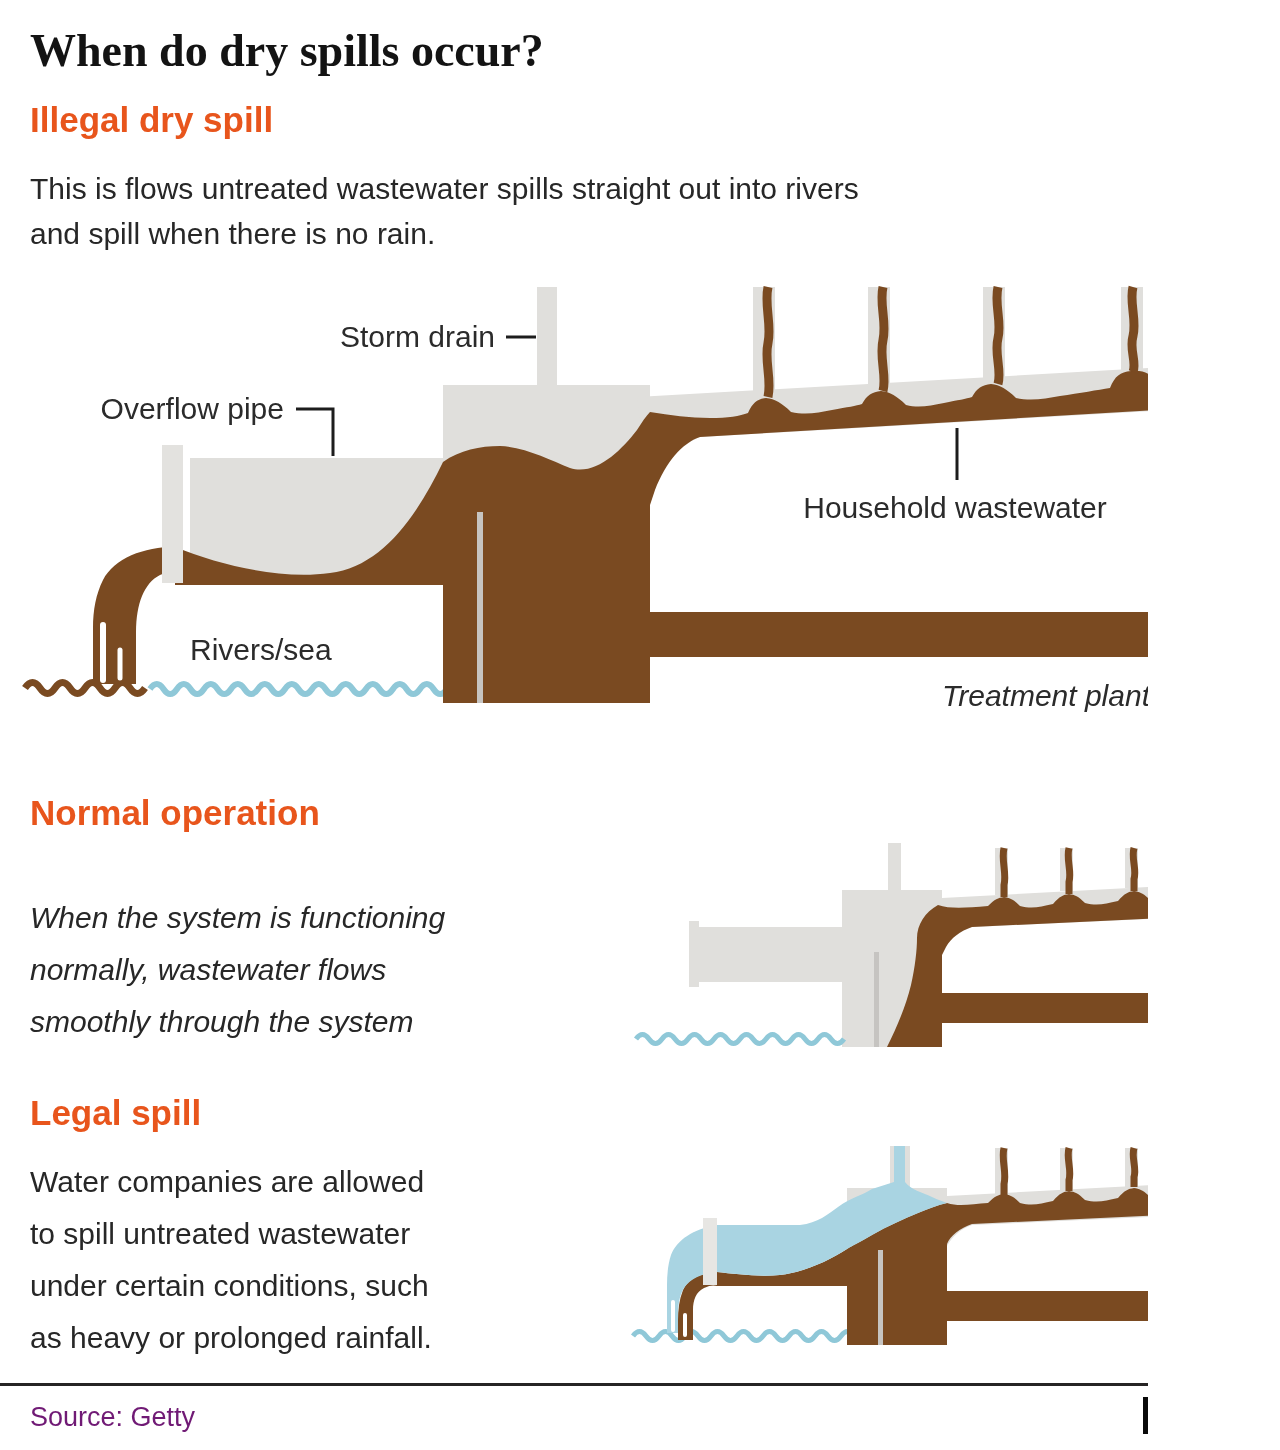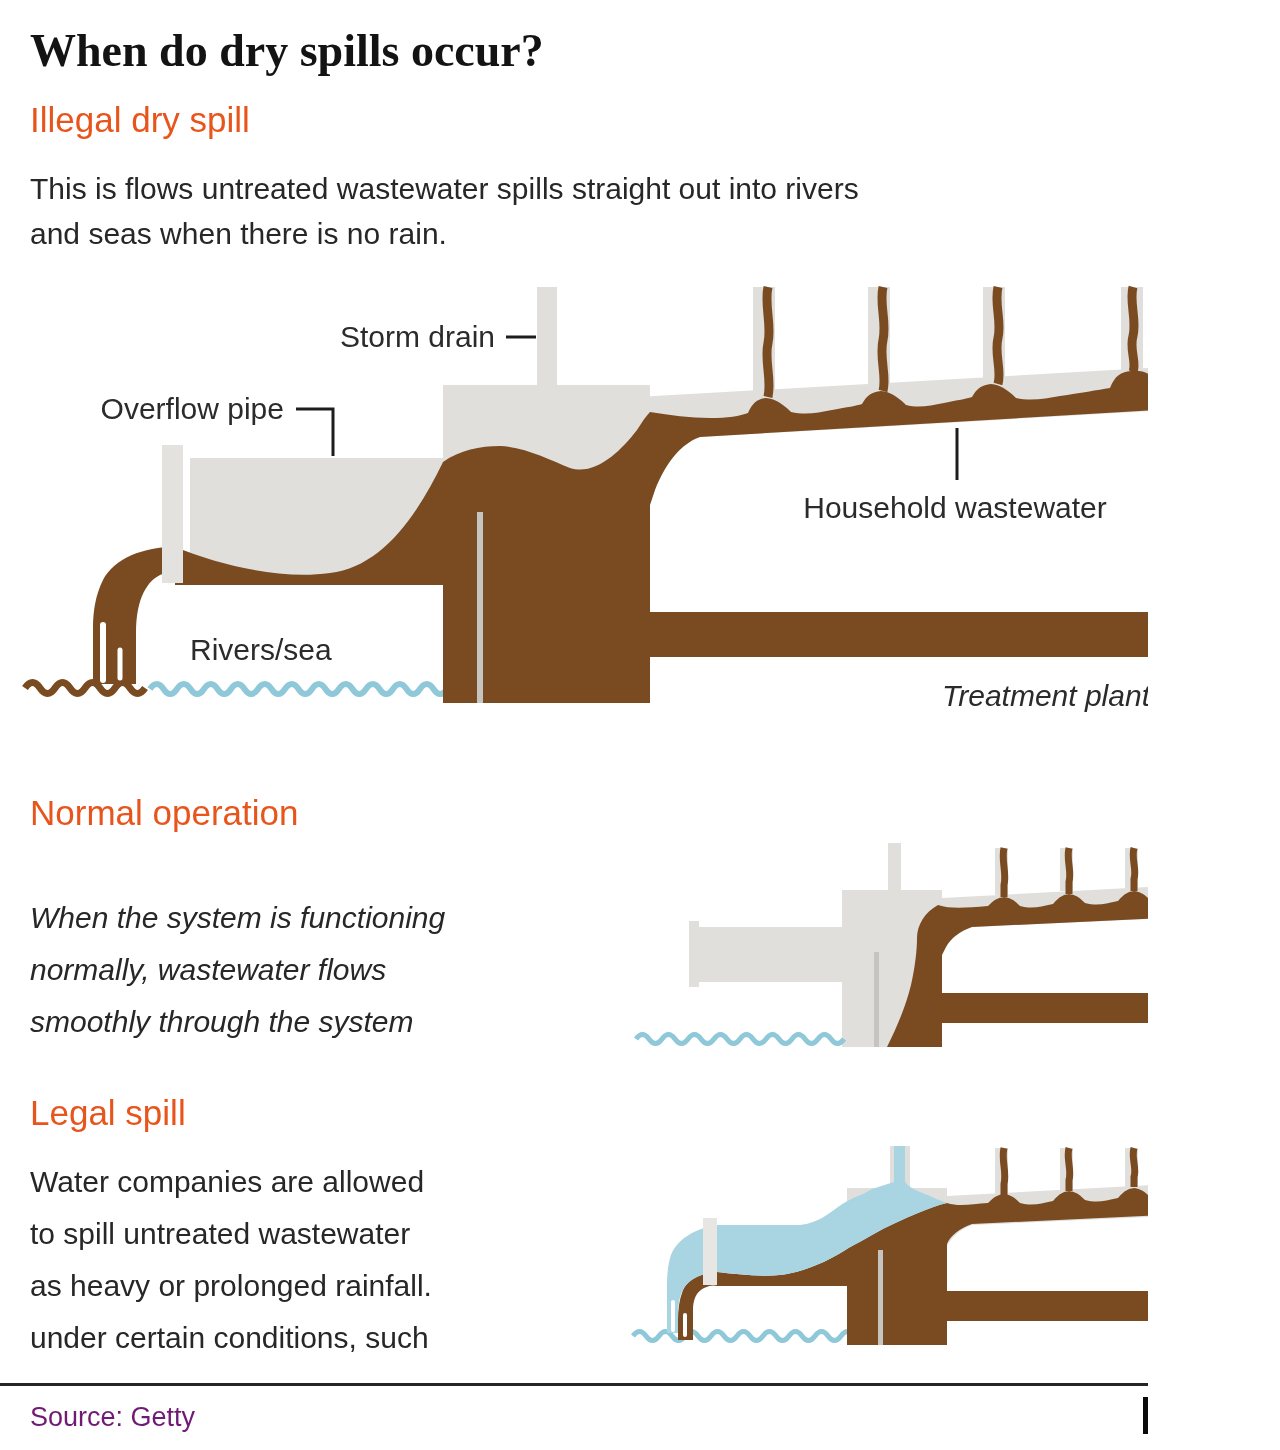--- a/index.html
+++ b/index.html
@@ -1,20 +1,20 @@
 <!DOCTYPE html>
 <html><head>
 <meta charset="utf-8">
 <style>
   html,body{margin:0;padding:0;background:#ffffff;}
   .page{position:relative;width:1148px;height:1450px;background:#ffffff;overflow:hidden;
         font-family:"Liberation Sans", sans-serif;}
   .title{position:absolute;left:30px;top:24px;font-family:"Liberation Serif", serif;
          font-weight:bold;font-size:46px;color:#131313;letter-spacing:0px;}
-  .sec-heading{position:absolute;left:30px;font-weight:normal;font-size:35px;color:#e8551c;}
+  .sec-heading{position:absolute;left:30px;font-weight:bold;font-size:35px;color:#e8551c;}
   .body-text{position:absolute;left:30px;font-size:30px;color:#272727;}
   .body-text div{height:45px;line-height:45px;white-space:nowrap;}
   .side-text div{height:52px;line-height:52px;white-space:nowrap;}
   .dia{position:absolute;}
   svg text{font-family:"Liberation Sans", sans-serif;font-size:30px;fill:#2b2b2b;}
   .footer-rule{position:absolute;left:0;top:1383px;width:1280px;height:3px;background:#26242t;background:#262424;}
   .source{position:absolute;left:30px;top:1402px;font-size:27px;color:#701a75;}
   .logo{position:absolute;top:1397px;left:1143px;display:flex;gap:6px;}
   .logo .sq{width:37px;height:37px;background:#0a0a0a;color:#ffffff;display:flex;
             align-items:center;justify-content:center;font-weight:bold;font-size:26px;}
@@ -22,21 +22,21 @@
 </head>
 <body>
 
 <div class="page">
 
   <div class="title">When do dry spills occur?</div>
 
   <div class="sec-heading" style="top:100px;">Illegal dry spill</div>
   <div class="body-text" style="top:166px;">
     <div>This is flows untreated wastewater spills straight out into rivers</div>
-    <div>and seas when there is no rain.</div>
+    <div>and spill when there is no rain.</div>
   </div>
 
   <svg class="dia" style="left:0;top:280px;" width="1280" height="440" viewBox="0 0 1280 440">
 
     <rect x="537" y="7" width="20" height="100" fill="#e0dfdc"></rect>
     <rect x="443" y="105" width="207" height="318" fill="#e0dfdc"></rect>
     <path d="M637,117 L1255,82 L1255,125 L700,157 C680,165 662,185 650,217 Z" fill="#e0dfdc"></path>
     <rect x="190" y="178" width="253" height="127" fill="#e0dfdc"></rect>
     <rect x="753" y="7" width="22" height="109" fill="#e0dfdc"></rect>
     <rect x="868" y="7" width="22" height="103" fill="#e0dfdc"></rect>
@@ -127,22 +127,22 @@
       <path d="M579,13 C576,22 582,32 579,42 L579,52"></path>
     </g>
 
     <rect x="254" y="117" width="5" height="95" fill="#c6c4c1"></rect>
   </svg>
 
   <div class="sec-heading" style="top:1093px;">Legal spill</div>
   <div class="body-text side-text" style="top:1156px;">
     <div>Water companies are allowed</div>
     <div>to spill untreated wastewater</div>
+    <div>under certain conditions, such</div>
     <div>as heavy or prolonged rainfall.</div>
-    <div>under certain conditions, such</div>
   </div>
 
   <svg class="dia" style="left:620px;top:1140px;" width="660" height="210" viewBox="0 0 660 210">
     <rect x="270" y="6" width="20" height="44" fill="#e0dfdc"></rect>
     <rect x="227" y="48" width="100" height="157" fill="#e0dfdc"></rect>
     <path d="M327,56 L660,38 L660,71 L352,85 C340,89 332,97 327,106 Z" fill="#e0dfdc"></path>
     <rect x="375" y="8" width="13" height="47" fill="#e0dfdc"></rect>
     <rect x="440" y="8" width="13" height="43" fill="#e0dfdc"></rect>
     <rect x="505" y="8" width="13" height="40" fill="#e0dfdc"></rect>
     <rect x="570" y="8" width="13" height="35" fill="#e0dfdc"></rect>

